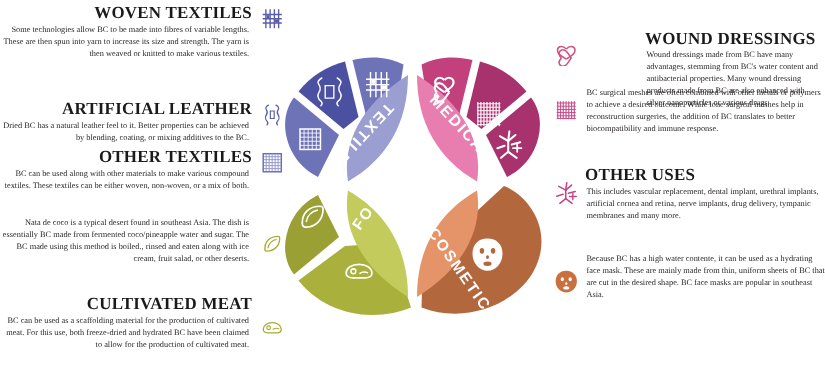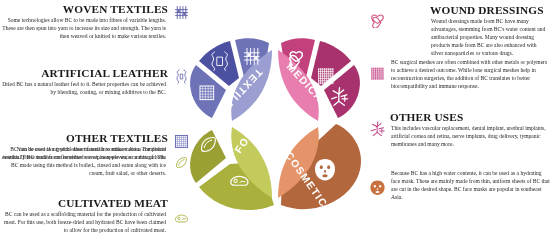--- a/index.html
+++ b/index.html
@@ -95,21 +95,21 @@
         <div class="entry-body">Dried BC has a natural leather feel to it. Better properties can be achieved by blending, coating, or mixing additives to the BC.</div>
       </div>
       <div class="l-ico-wrap" style="padding-top:0px;">
         <svg class="ico" viewBox="0 0 24 24">
           <path d="M8.5 3 C6 4 5.5 6 6.5 7.5 C7.6 9 7.6 10.5 6.5 12 C5.2 13.8 5.5 16.5 7 18 C8.2 19.2 8 20.5 7 21.5 M15.5 3 C18 4 18.5 6 17.5 7.5 C16.4 9 16.4 10.5 17.5 12 C18.8 13.8 18.5 16.5 17 18 C15.8 19.2 16 20.5 17 21.5" stroke="#5b5ea6" stroke-width="1.2" fill="none" stroke-linecap="round"></path>
           <path d="M10.2 8.5 h3.6 v7 h-3.6 z" stroke="#5b5ea6" stroke-width="1.1" fill="none"></path>
         </svg>
       </div>
     </div>
 
-    <div class="l-entry" style="left:0px;top:100px;width:190px;margin-top:33px;">
+    <div class="l-entry" style="left:0px;top:100px;width:190px;">
       <div class="l-text">
         <div class="entry-head">
           <span class="htext">OTHER TEXTILES</span>
         </div>
         <div class="entry-body">BC can be used along with other materials to make various compound textiles. These textiles can be either woven, non-woven, or a mix of both.</div>
       </div>
       <div class="l-ico-wrap" style="padding-top:0px;">
         <svg class="ico" viewBox="0 0 24 24">
           <rect x="3.5" y="3.5" width="17" height="17" fill="none" stroke="#6b6fb5" stroke-width="1.4"></rect>
           <g stroke="#8f92c9" stroke-width="0.85">
@@ -264,21 +264,21 @@
         </g>
         <g transform="translate(99,131) rotate(55)">
           <text x="0" y="0" font-family="Liberation Sans, sans-serif" font-size="10.3" font-weight="bold" fill="#ffffff" letter-spacing="1.3">COSMETICS</text>
         </g>
       </g>
     </svg>
   </div>
 
   <div class="col col-right">
 
-    <div class="r-entry" style="left:0px;top:5px;width:182px;gap:44px;">
+    <div class="r-entry" style="left:0px;top:21px;width:182px;gap:44px;">
       <div class="r-ico-wrap" style="padding-top:6px;">
         <svg class="ico" viewBox="0 0 24 24">
           <g fill="none" stroke="#d0547f" stroke-width="1.5">
             <path d="M12 8 C7.8 3.4 2.5 6.2 4.2 11 C5.2 13.8 9.2 15.4 12 17.6"></path>
             <path d="M12 8 C16.2 3.4 21.5 6.2 19.8 11 C18.8 13.8 14.8 15.4 12 17.6"></path>
             <path d="M7.5 16.5 C3 12.5 6 7.4 10.6 9.2 C13.3 10.3 14.8 14.2 16.8 16.9"></path>
             <path d="M7.5 16.5 C3 20.5 6 25.6 10.6 23.8 C13.3 22.7 14.8 18.8 16.8 16.1"></path>
           </g>
         </svg>
       </div>

